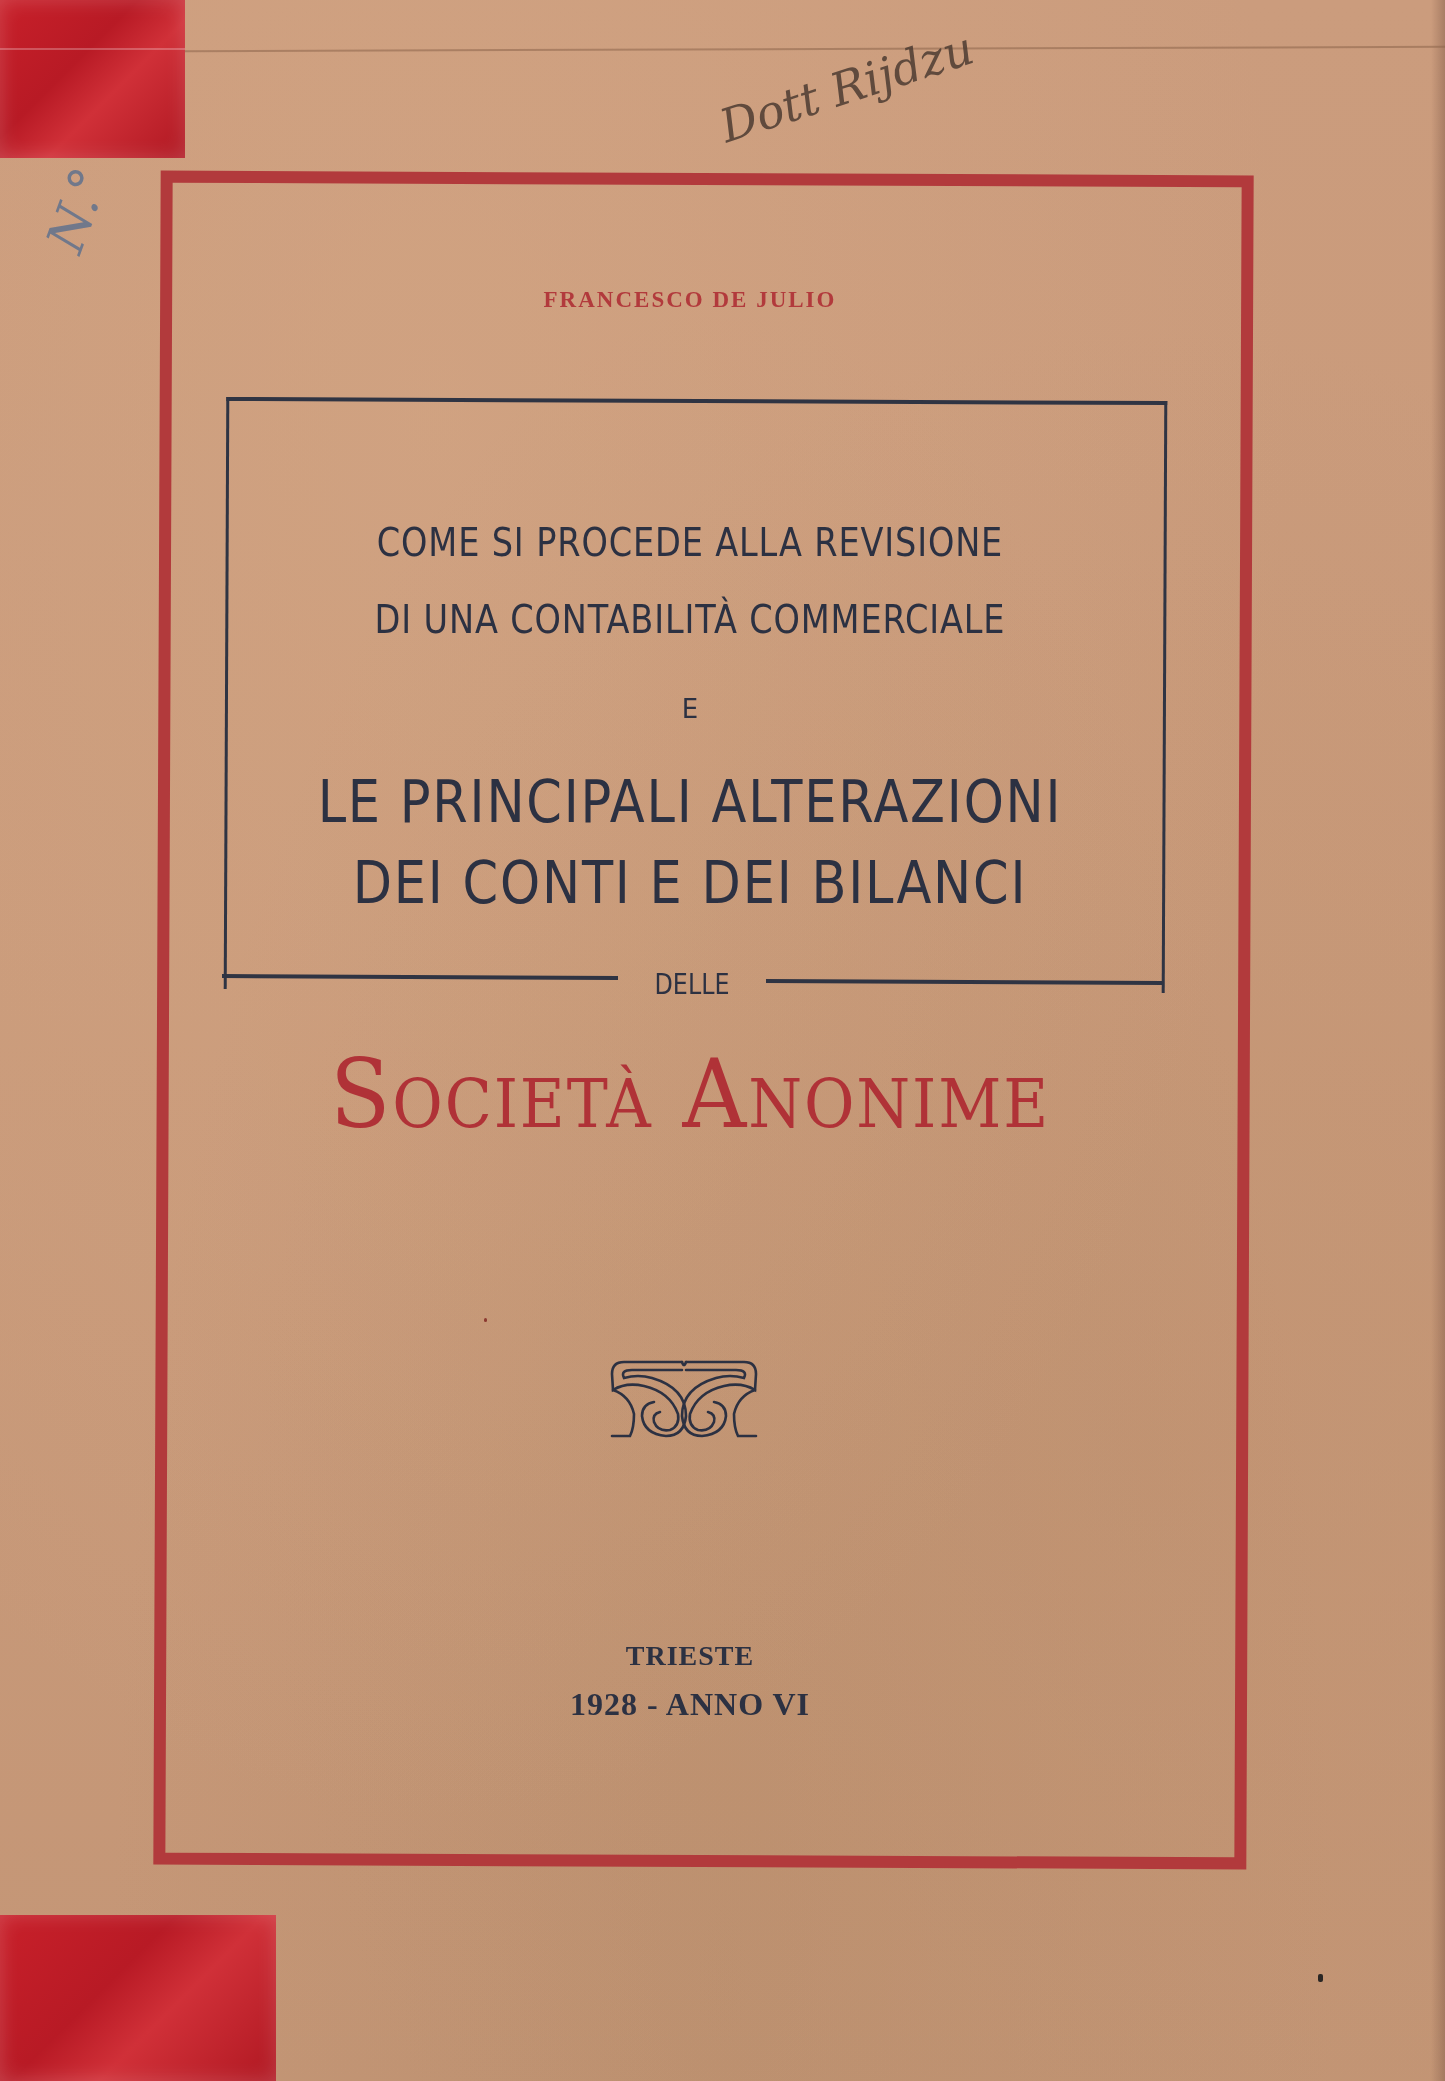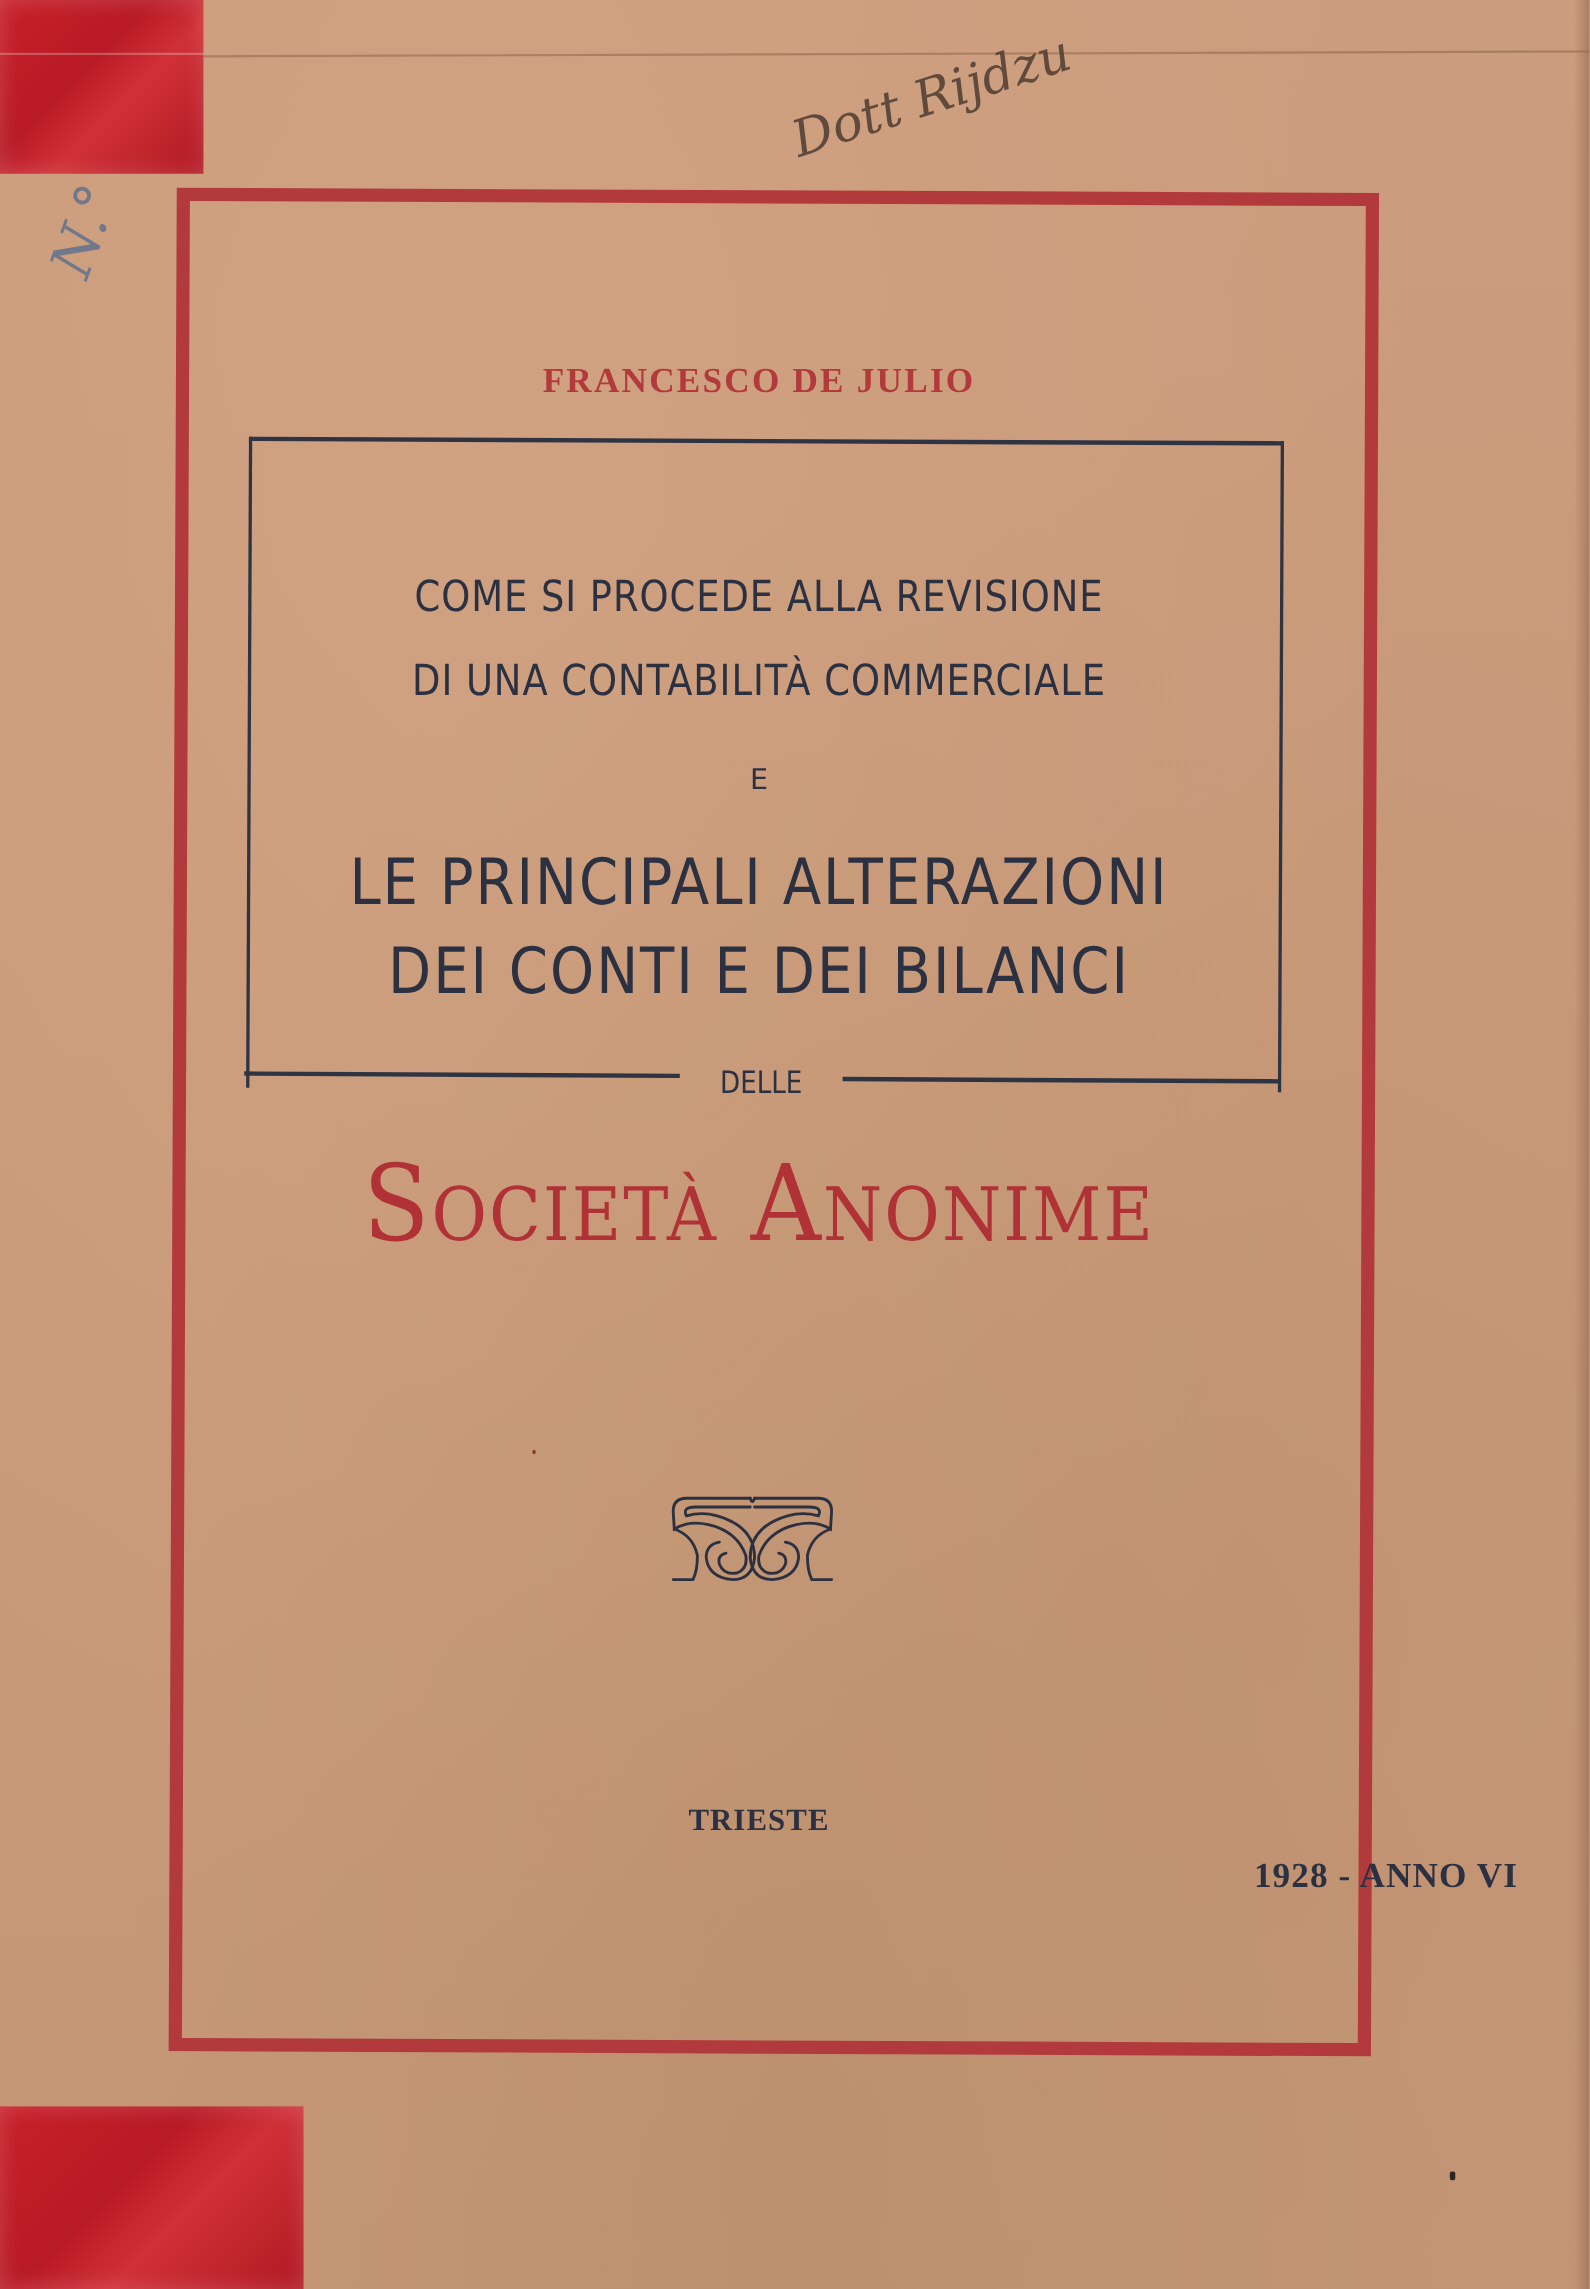--- a/index.html
+++ b/index.html
@@ -100,24 +100,23 @@
       position: absolute;
       left: 0; width: 1445px;
       text-align: center;
       white-space: nowrap;
     }
     .author {
       top: 287px;
       left: 0; width: 1380px;
       font-family: "Liberation Serif", serif;
       font-weight: bold;
-      font-size: 32px;
+      font-size: 23px;
       letter-spacing: 2px;
       color: #b23a3c;
-      margin-top: 40px;
     }
     .title-small {
       font-family: "DejaVu Sans", sans-serif;
       font-size: 39px;
       color: #2c3142;
       transform: scaleX(0.86);
       letter-spacing: 1px;
       left: 0; width: 1380px;
     }
     .t1 { top: 520px; }
@@ -172,21 +171,20 @@
       letter-spacing: 1px;
     }
     .year {
       top: 1686px;
       left: 0; width: 1380px;
       font-family: "Liberation Serif", serif;
       font-weight: bold;
       font-size: 32px;
       color: #2c3142;
       letter-spacing: 1px;
-      text-align: right;
     }
     .speck {
       position: absolute;
       width: 5px; height: 8px;
       border-radius: 2px;
       background: #2a2624;
     }
   </style>
 </head>
 <body>

